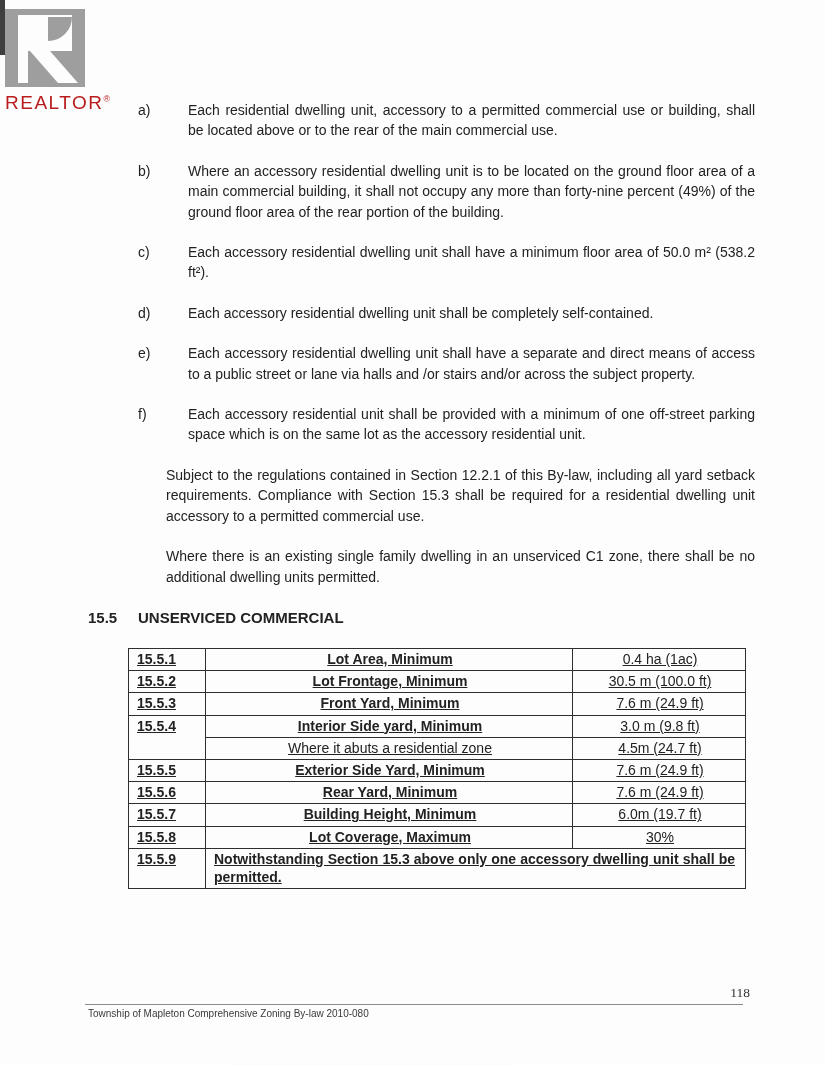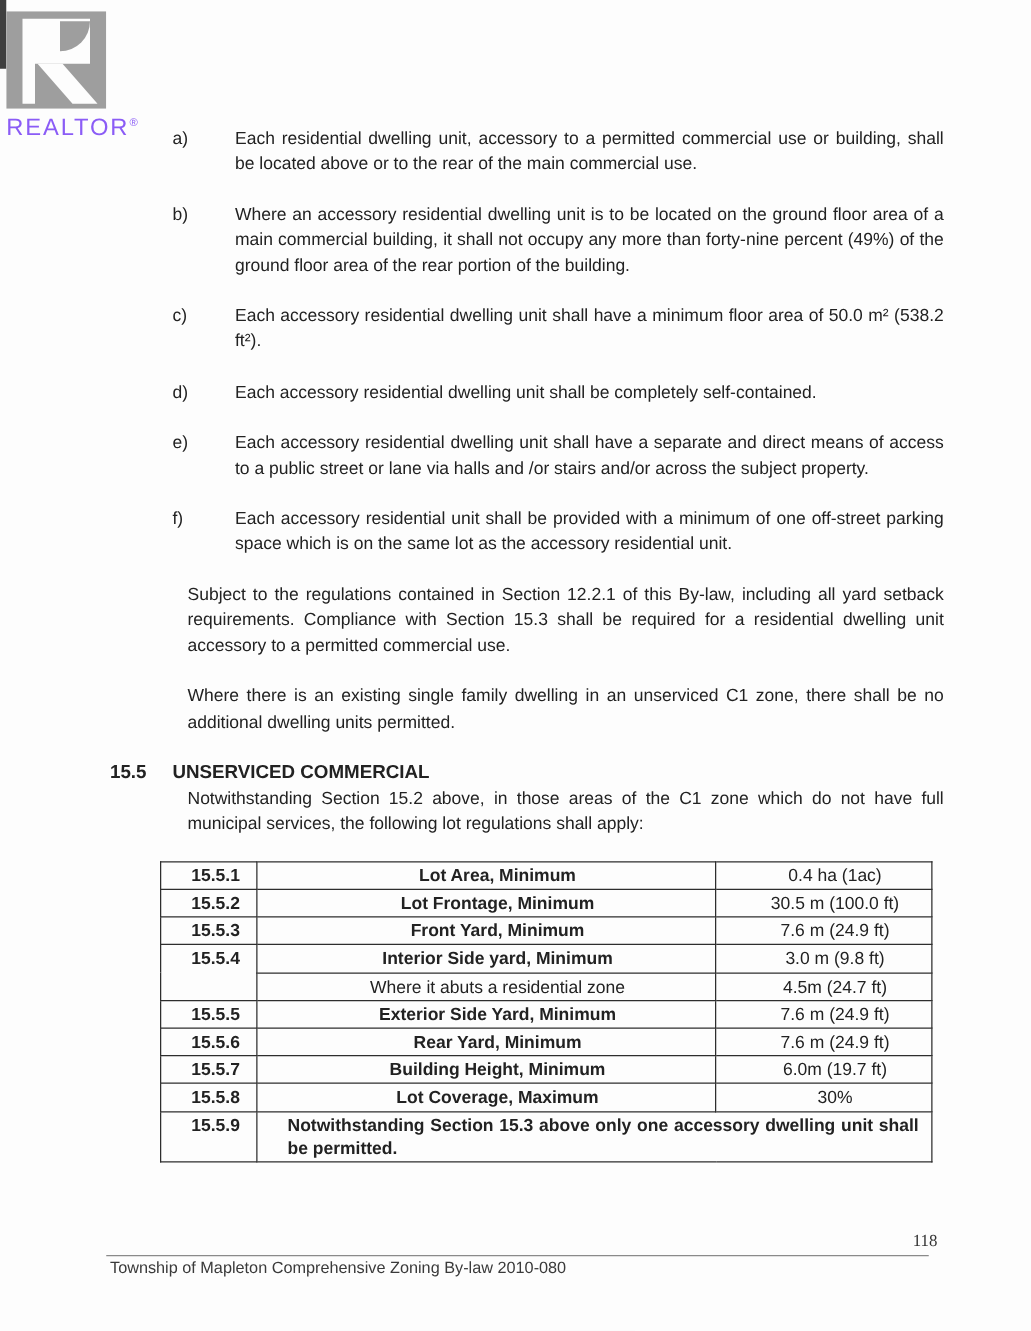--- a/index.html
+++ b/index.html
@@ -20,21 +20,21 @@
     width: 5px; height: 55px;
     background: #3f3f3f;
   }
   
   .logo { position: absolute; left: 5px; top: 9px; width: 110px; }
   .logo-square { display: block; width: 80px; height: 78px; }
   .logo-text {
     margin-top: 5px;
     font-size: 19px;
     letter-spacing: 1.5px;
-    color: #8b5cf6;
+    color: #b91c1c;
     font-weight: 400;
     white-space: nowrap;
   }
   .logo-text .reg {
     font-size: 9px;
     vertical-align: super;
     letter-spacing: 0;
   }
   
   .content { padding-top: 100px; }
@@ -43,36 +43,37 @@
     margin: 0 70px 20px 138px;
     font-size: 14px;
     line-height: 20.4px;
   }
   .clause-letter { width: 50px; flex: 0 0 50px; }
   .clause-text { flex: 1; text-align: justify; }
   
   .section { margin: 0 70px 20px 88px; }
   .section-head { display: flex; font-weight: 700; font-size: 15px; line-height: 21px; }
   .section-num { width: 50px; flex: 0 0 50px; }
-  .section-body { margin-left: 62px; font-size: 14px; line-height: 20.4px; }
+  .section-body { margin-left: 78px; font-size: 14px; line-height: 20.4px; }
   .section-body p { text-align: justify; margin-bottom: 20px; }
   .section-body p:last-child { margin-bottom: 0; }
   
   .reg-table {
     margin: 19px 0 0 128px;
     width: 617px;
     border-collapse: collapse;
     font-size: 14px;
     table-layout: fixed;
   }
   .reg-table td {
     border: 1.5px solid #2e2e2e;
-    padding: 1px 6px 2px 24px;
+    padding: 1px 6px 2px 8px;
     line-height: 18.2px;
     vertical-align: top;
+    text-decoration: underline;
   }
   .reg-table td.num { font-weight: 700; }
   .reg-table td.label { font-weight: 700; text-align: center; }
   .reg-table td.sub { font-weight: 400; }
   .reg-table td.val { font-weight: 400; text-align: center; }
   .reg-table td.note { font-weight: 700; text-align: justify; padding-right: 10px; }
   
   .page-number {
     position: absolute;
     top: 985px; right: 75px;
@@ -82,21 +83,21 @@
   }
   .footer-rule {
     position: absolute;
     top: 1004px; left: 85px;
     width: 658px; height: 0;
     border-top: 1.3px solid #8a8a8a;
   }
   .footer-text {
     position: absolute;
     top: 1008px; left: 88px;
-    font-size: 13px;
+    font-size: 10px;
     line-height: 12.8px;
     color: #3a3a3a;
   }
   .watermark {
     position: absolute;
     top: 1064px; left: 235px;
     font-size: 15px;
     font-weight: 600;
     letter-spacing: 1.5px;
     color: rgba(155,155,155,0.55);
@@ -162,23 +163,20 @@
         <p>Subject to the regulations contained in Section 12.2.1 of this By-law, including all yard setback requirements. Compliance with Section 15.3 shall be required for a residential dwelling unit accessory to a permitted commercial use.</p>
         <p>Where there is an existing single family dwelling in an unserviced C1 zone, there shall be no additional dwelling units permitted.</p>
       </div>
     </div>
 
     <div class="section">
       <div class="section-head">
         <div class="section-num">15.5</div>
         <div class="section-title">UNSERVICED COMMERCIAL</div>
       </div>
-      <div class="section-body">
-        <p>Notwithstanding Section 15.2 above, in those areas of the C1 zone which do not have full municipal services, the following lot regulations shall apply:</p>
-      </div>
     </div>
 
     <table class="reg-table">
       <colgroup>
         <col style="width:77px">
         <col style="width:367px">
         <col style="width:173px">
       </colgroup>
       <tbody>
         <tr>

